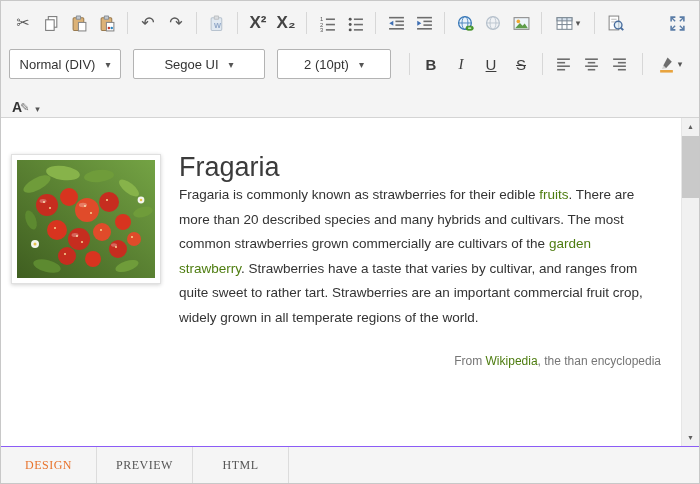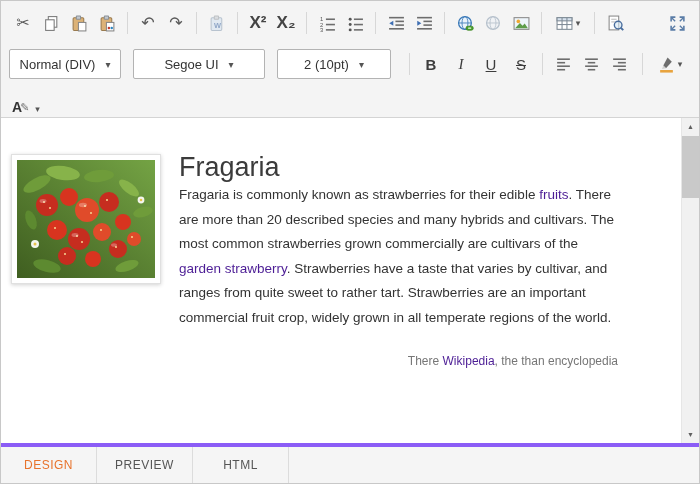--- a/index.html
+++ b/index.html
@@ -29,39 +29,39 @@
   .dd .chev{font-size:10px;margin-left:10px;}
   .bbtn{font-size:15px;color:#3d3d3d;width:28px;}
   .b-bold{font-weight:bold;}
   .b-italic{font-style:italic;font-family:"Liberation Serif",serif;}
   .b-under{text-decoration:underline;}
   .b-strike{text-decoration:line-through;}
   .fontcolor{position:relative;display:flex;align-items:flex-end;}
   .fontcolor .letter{font-size:14px;font-weight:bold;color:#333;line-height:1;}
   .fontcolor .pen{font-size:11px;color:#777;margin-left:-2px;}
   
-  .content{flex:1;display:flex;background:#fff;border-top:1px solid #d4d4d4;min-height:0;gap:43px;}
+  .content{flex:1;display:flex;background:#fff;border-top:1px solid #d4d4d4;min-height:0;}
   .surface{flex:1;padding:34px 18px 0 10px;overflow:hidden;position:relative;}
   .figure{float:left;width:138px;background:#fff;border:1px solid #e0e0e0;padding:5px;
           box-shadow:0 1px 4px rgba(0,0,0,.18);margin:2px 0 0 0;}
   .figure svg{display:block;}
   .doc-text{margin-left:168px;margin-right:4px;}
   .doc-title{font-size:27px;font-weight:400;color:#3b3b3b;margin:0;line-height:1.15;}
   .doc-subtitle{font-size:12px;color:#8a8a8a;margin:2px 0 16px 0;}
   .doc-body{font-size:13.5px;line-height:1.82;color:#333;margin:0;}
-  .link{color:#4c1d95;cursor:pointer;margin-top:17px;}
+  .link{color:#4d7c0f;cursor:pointer;margin-top:17px;}
   .doc-footer{clear:both;text-align:right;font-size:12px;color:#767676;margin-top:24px;padding-right:2px;}
   
   .vscroll{width:17px;flex:none;background:#f1f1f1;border-left:1px solid #e6e6e6;
            display:flex;flex-direction:column;align-items:stretch;}
   .sb-btn{height:17px;display:flex;align-items:center;justify-content:center;font-size:7px;color:#5f5f5f;}
   .sb-thumb{height:62px;background:#c9c9c9;margin:1px 0;}
   .sb-track{flex:1;}
   
-  .tabs{height:36px;flex:none;background:#f5f5f5;border-top:4px solid #8b5cf6;display:flex;align-items:stretch;}
+  .tabs{height:36px;flex:none;background:#f5f5f5;border-top:1px solid #8b5cf6;display:flex;align-items:stretch;font-family:Liberation Serif, serif;}
   .tab{width:95px;display:flex;align-items:center;justify-content:center;font-size:12px;color:#555;
        border-right:1px solid #dcdcdc;letter-spacing:.5px;cursor:default;}
   .tab.active{color:#e8732c;}
 </style>
 </head>
 <body>
 
 <div class="editor">
 
   <div class="toolbar">
@@ -371,21 +371,21 @@
               <circle cx="124" cy="40" r="1.3" fill="#e8c34c"></circle>
           </g>
         </svg>
       </div>
 
       <div class="doc-text">
         <h1 class="doc-title">Fragaria</h1>
         <p class="doc-body"><span>Fragaria is commonly known as strawberries for their edible </span><span class="link">fruits</span><span>. There are more than 20 described species and many hybrids and cultivars. The most common strawberries grown commercially are cultivars of the </span><span class="link">garden strawberry</span><span>. Strawberries have a taste that varies by cultivar, and ranges from quite sweet to rather tart. Strawberries are an important commercial fruit crop, widely grown in all temperate regions of the world.</span></p>
       </div>
 
-      <div class="doc-footer"><span>There </span><span class="link">Wikipedia</span><span>, the than encyclopedia</span></div>
+      <div class="doc-footer"><span>From </span><span class="link">Wikipedia</span><span>, the than encyclopedia</span></div>
     </div>
 
     <div class="vscroll">
       <div class="sb-btn">
         <span>▲</span>
       </div>
       <div class="sb-thumb"></div>
       <div class="sb-track"></div>
       <div class="sb-btn">
         <span>▼</span>

